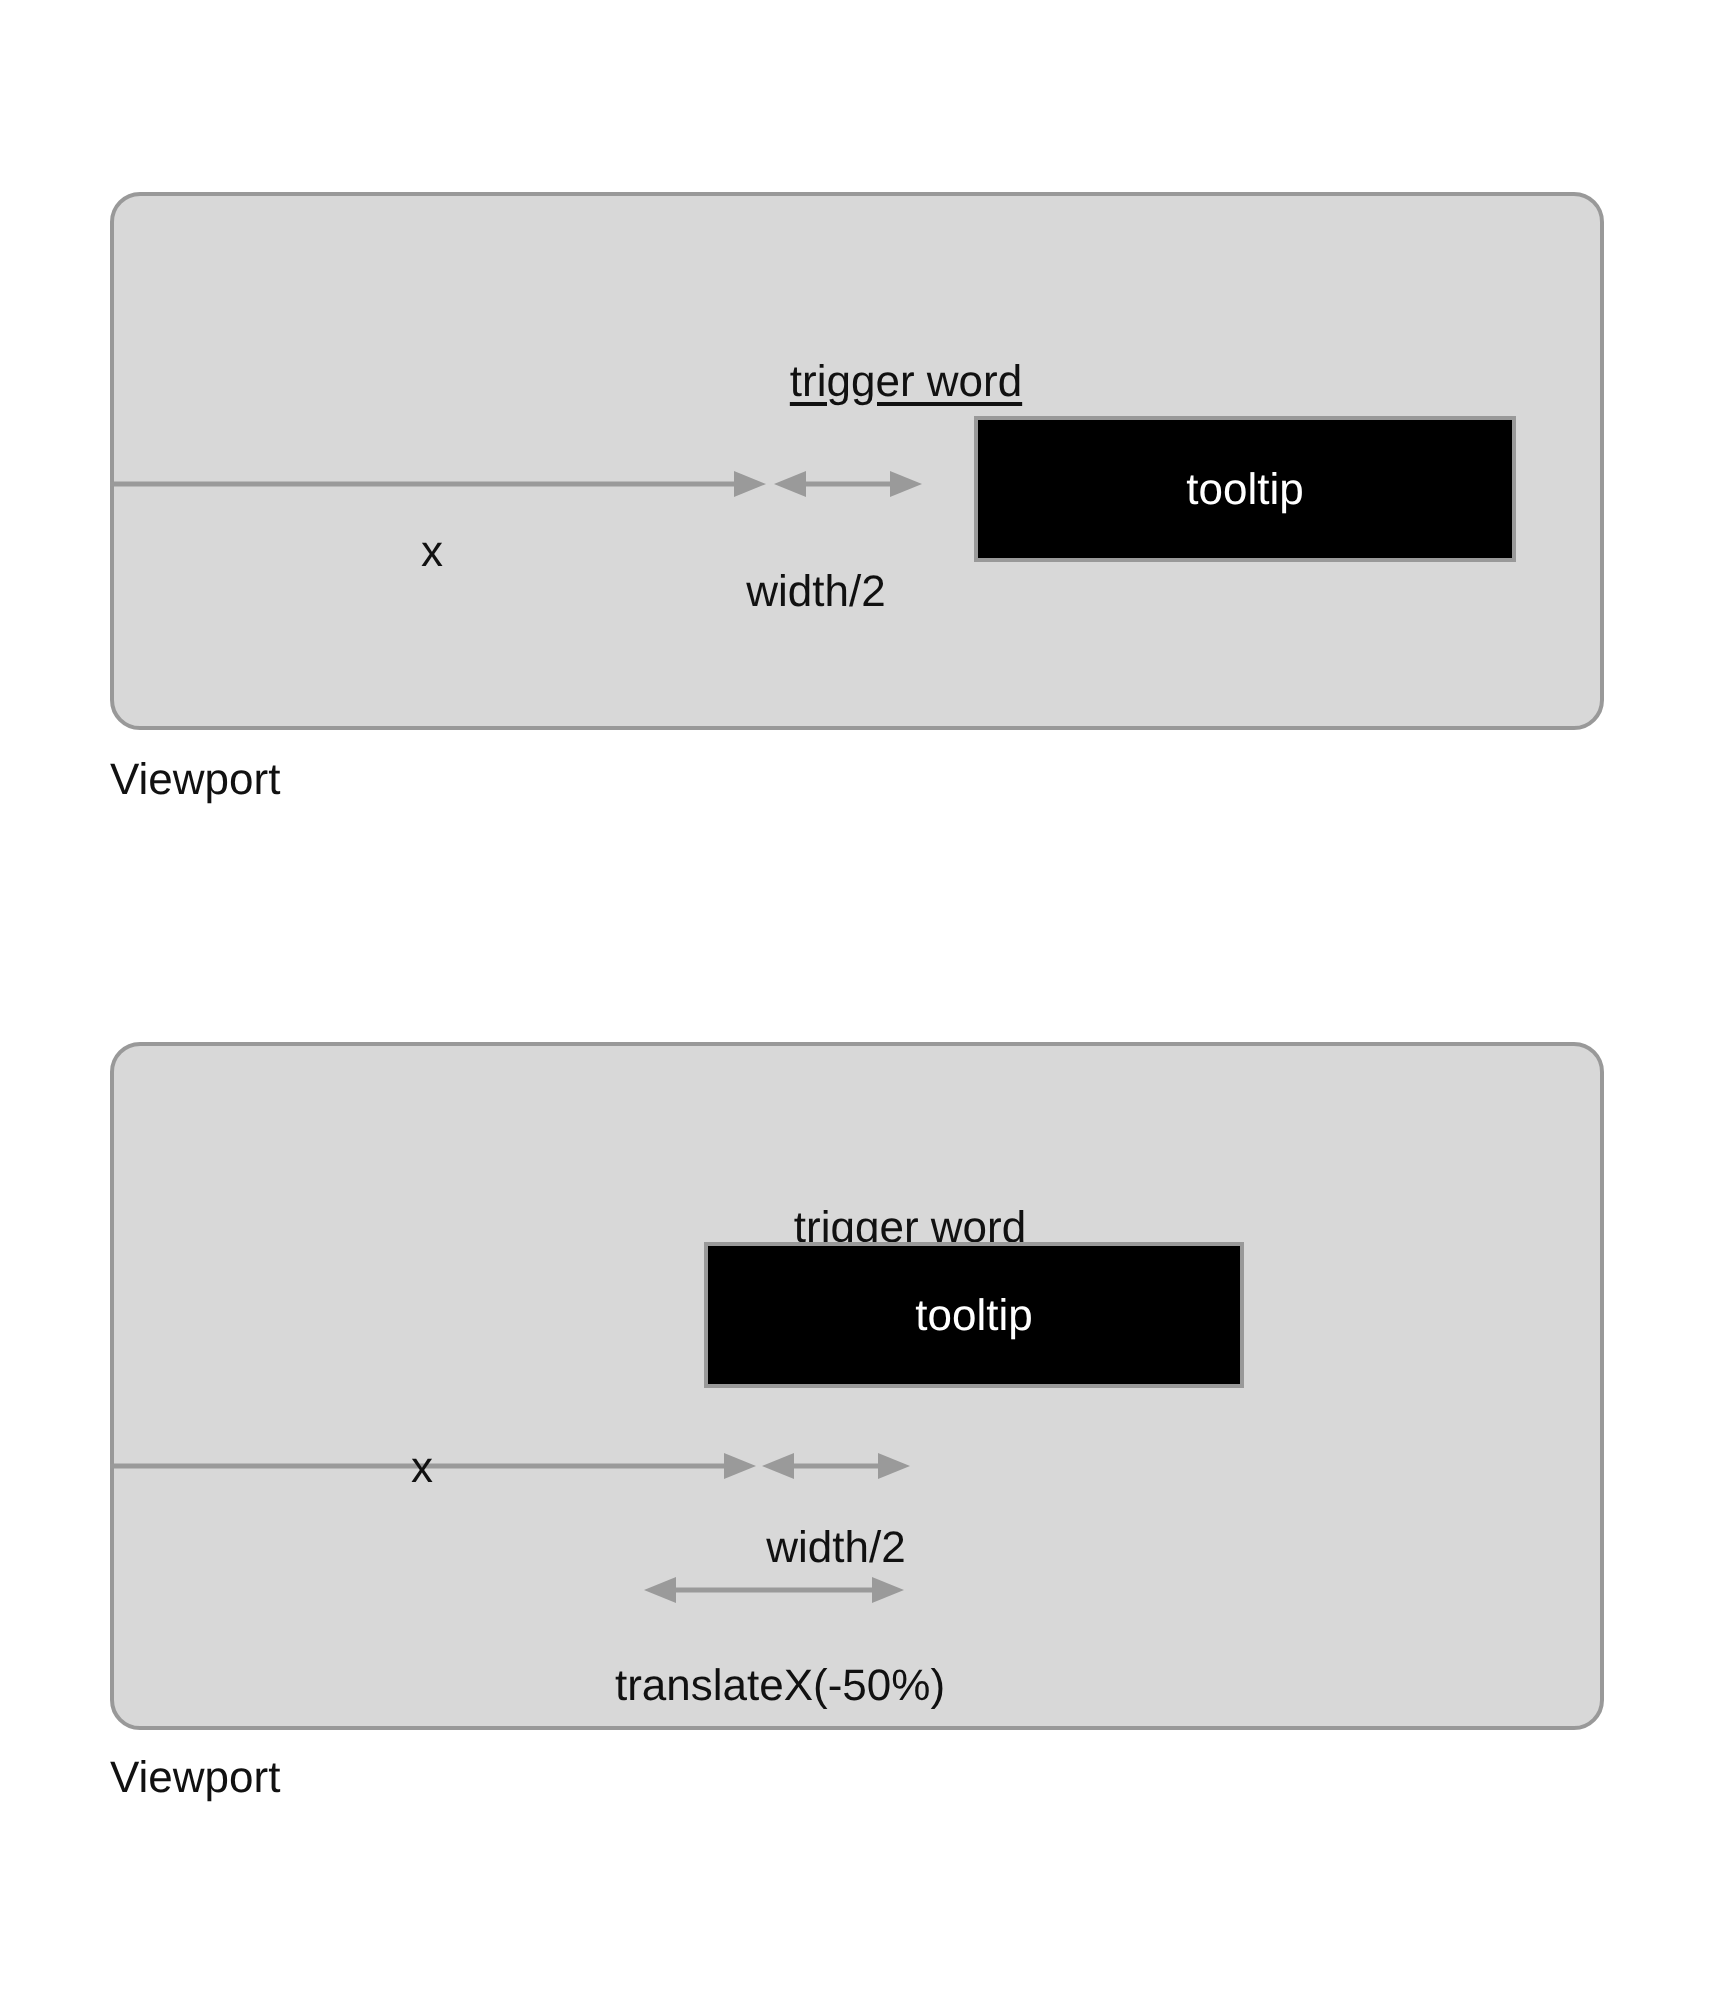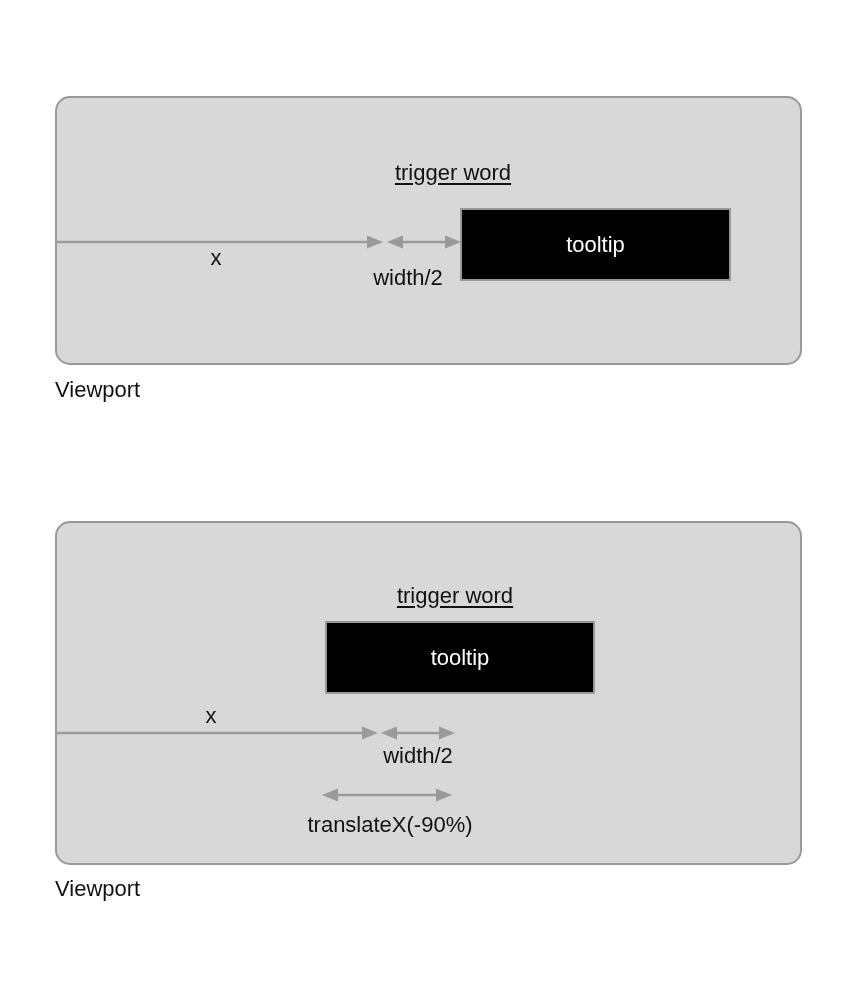--- a/index.html
+++ b/index.html
@@ -22,31 +22,32 @@
     border:2px solid var(--viewport-border);
     border-radius:15px;
   }
   .label{
     font-size:22px;
     line-height:1.1;
     color:var(--label-text);
     white-space:nowrap;
     text-align:center;
   }
-  .center{text-align:center;}
+  .center{text-align:center;margin-top:18px;}
   .trigger{
     text-decoration:underline;
     text-underline-offset:3px;
   }
   .tooltip-box{
     background:var(--tooltip-fill);
     border:2px solid var(--tooltip-border);
     color:var(--tooltip-text);
     display:flex;align-items:center;justify-content:center;
     font-size:22px;
+    margin-left:27px;
   }
   svg.arrow{display:block;color:var(--arrow);}
   svg.arrow line{stroke:currentColor;stroke-width:2.5;}
   svg.arrow polygon{fill:currentColor;}
 </style>
 </head>
 <body>
 
 <div class="stage">
 
@@ -102,18 +103,18 @@
     </svg>
 
     <div class="abs label center" style="left:358px;top:744px;width:120px;">width/2</div>
 
     <svg class="arrow abs" style="left:322px;top:787px;" width="130" height="16" viewBox="0 0 130 16">
       <line x1="14" y1="8" x2="116" y2="8"></line>
       <polygon points="16,1.5 0,8 16,14.5"></polygon>
       <polygon points="114,1.5 130,8 114,14.5"></polygon>
     </svg>
 
-    <div class="abs label center" style="left:290px;top:813px;width:200px;">translateX(-90%)</div>
+    <div class="abs label center" style="left:290px;top:813px;width:200px;">translateX(-50%)</div>
 
     <div class="abs label" style="left:55px;top:877px;">Viewport</div>
   </div>
 
 </div>
 
 </body></html>

